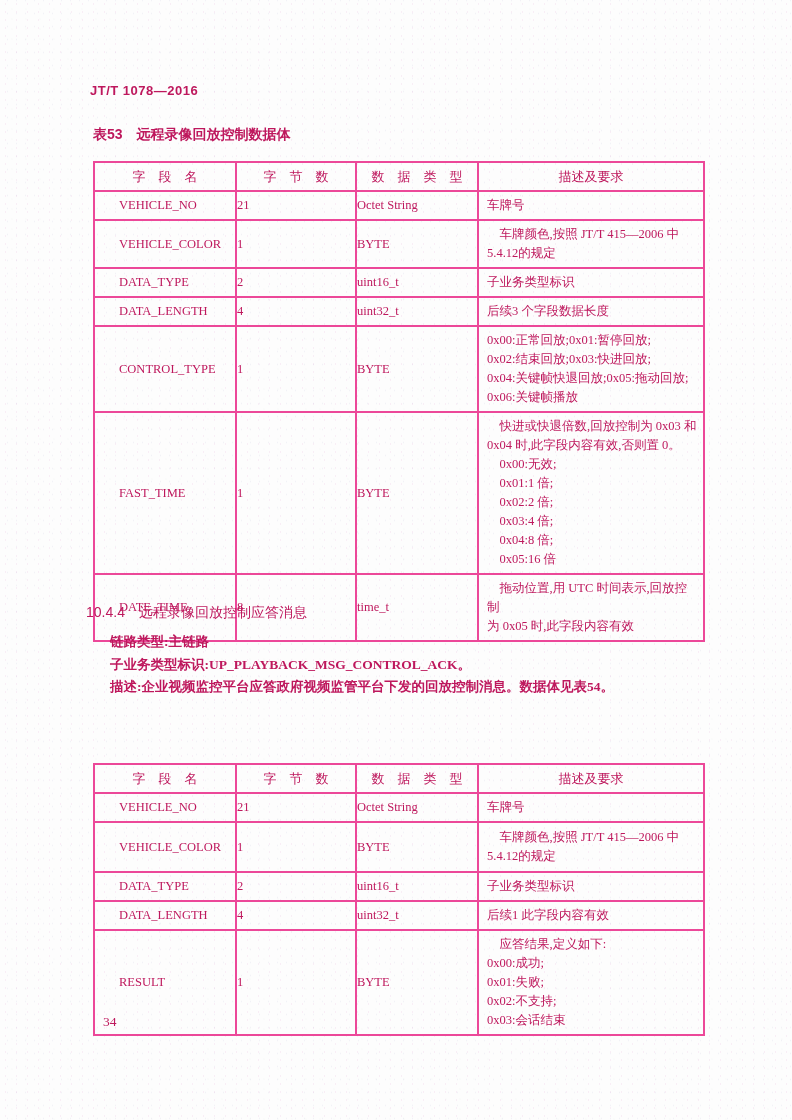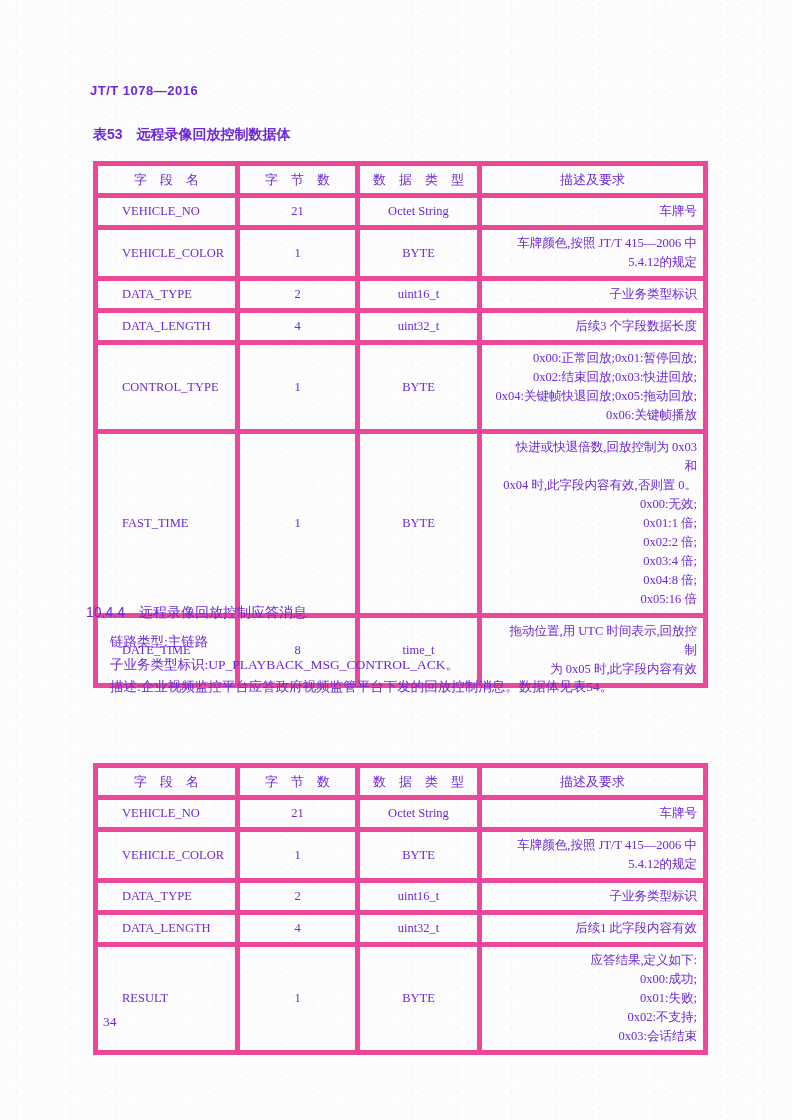--- a/index.html
+++ b/index.html
@@ -1,21 +1,21 @@
 <!DOCTYPE html>
 <html><head>
 <meta charset="utf-8">
 <style>
   html,body{margin:0;padding:0;}
   .page{
     position:relative;
     width:792px;height:1120px;
     background:#fdfdfd;
     font-family:"Liberation Serif","DejaVu Serif",serif;
-    color:#6d28d9;
+    color:#be185d;
     overflow:hidden;
   }
   
   .page::before{
     content:"";
     position:absolute;inset:0;
     background-image:
       radial-gradient(rgba(214,120,190,0.16) 0.6px, transparent 0.9px),
       radial-gradient(rgba(120,175,130,0.14) 0.6px, transparent 0.9px),
       radial-gradient(rgba(150,150,200,0.10) 0.5px, transparent 0.8px);
@@ -38,45 +38,45 @@
   .std-table{
     position:absolute;left:93px;
     width:610px;
     border-collapse:collapse;table-layout:fixed;
     border:2px solid #1b1b1b;
     font-size:12.5px;
   }
   .t53{top:161px;}
   .t54{top:763px;}
   .std-table th,.std-table td{
-    border:5px solid #ec4899;
+    border:2px solid #ec4899;
     padding:0;
     vertical-align:middle;
     font-weight:normal;
   }
   .std-table th{
     height:27px;
     text-align:center;
     font-size:13px;
   }
   .col-field{width:142px;}
   .col-bytes{width:120px;}
   .col-type{width:122px;}
   .col-desc{width:226px;}
   td.cell-field{padding-left:24px;text-align:left;font-size:12.5px;}
-  td.cell-bytes,td.cell-type{text-align:center;}
-  td.cell-desc{padding:4px 6px 4px 8px;text-align:right;}
+  td.cell-bytes,td.cell-type{text-align:left;}
+  td.cell-desc{padding:4px 6px 4px 8px;text-align:left;}
   .desc-line{line-height:19px;font-size:12.5px;}
   .section-heading{
     position:absolute;left:86px;top:604px;
     font-family:"Liberation Sans","DejaVu Sans",sans-serif;
     font-weight:normal;font-size:14px;
   }
   .paragraphs{
-    position:absolute;left:110px;top:631px;width:600px;
+    position:absolute;left:110px;top:631px;width:600px;font-weight:bold;
   }
   .paragraphs p{
     margin:0;padding:0;
     font-size:13.5px;line-height:22.5px;
   }
   .page-number{
     position:absolute;left:103px;top:1014px;
     font-size:13.5px;
   }
 </style>

